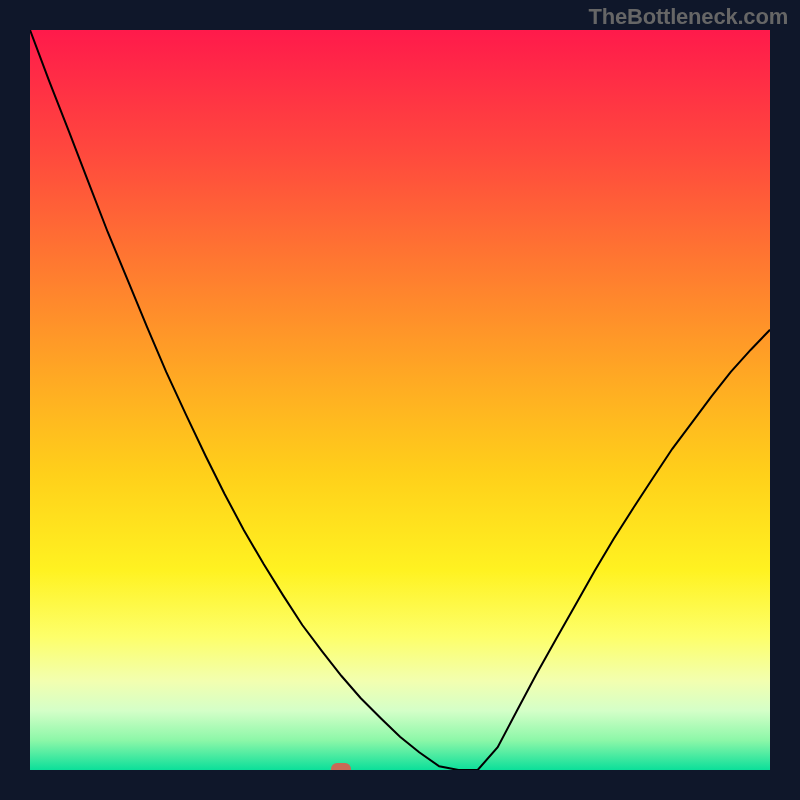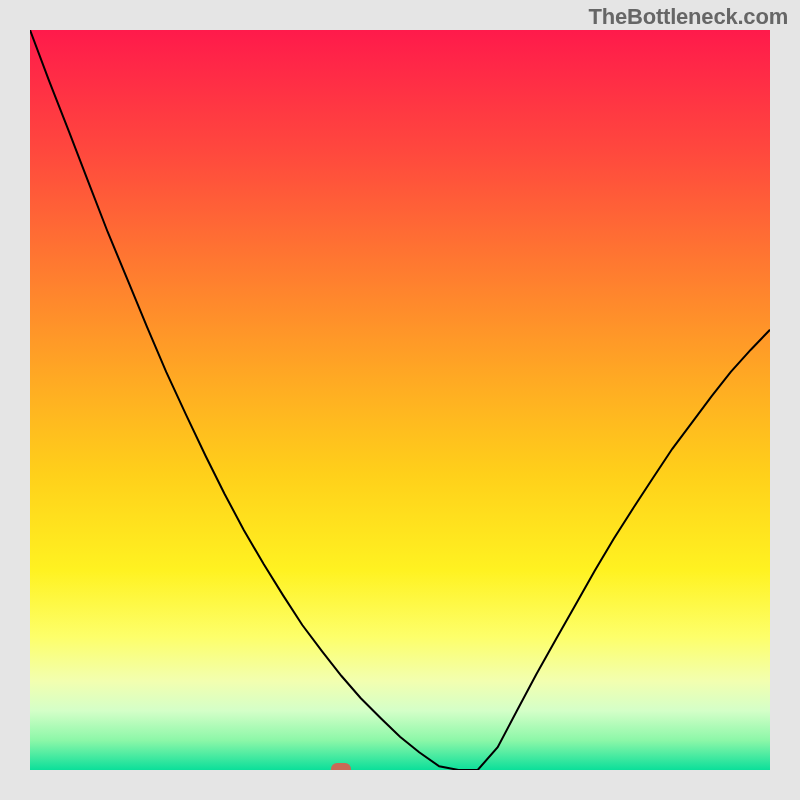--- a/index.html
+++ b/index.html
@@ -8,21 +8,21 @@
     width: 800px;
     height: 800px;
     overflow: hidden;
     font-family: Arial, sans-serif;
     background: #000;
   }
   .frame {
     position: relative;
     width: 800px;
     height: 800px;
-    background: #e5e5e5;
+    background: #0f172a;
   }
   .watermark {
     position: absolute;
     top: 4px;
     right: 12px;
     color: #666;
     font-size: 22px;
     font-weight: 600;
     z-index: 20;
     letter-spacing: -0.2px;

